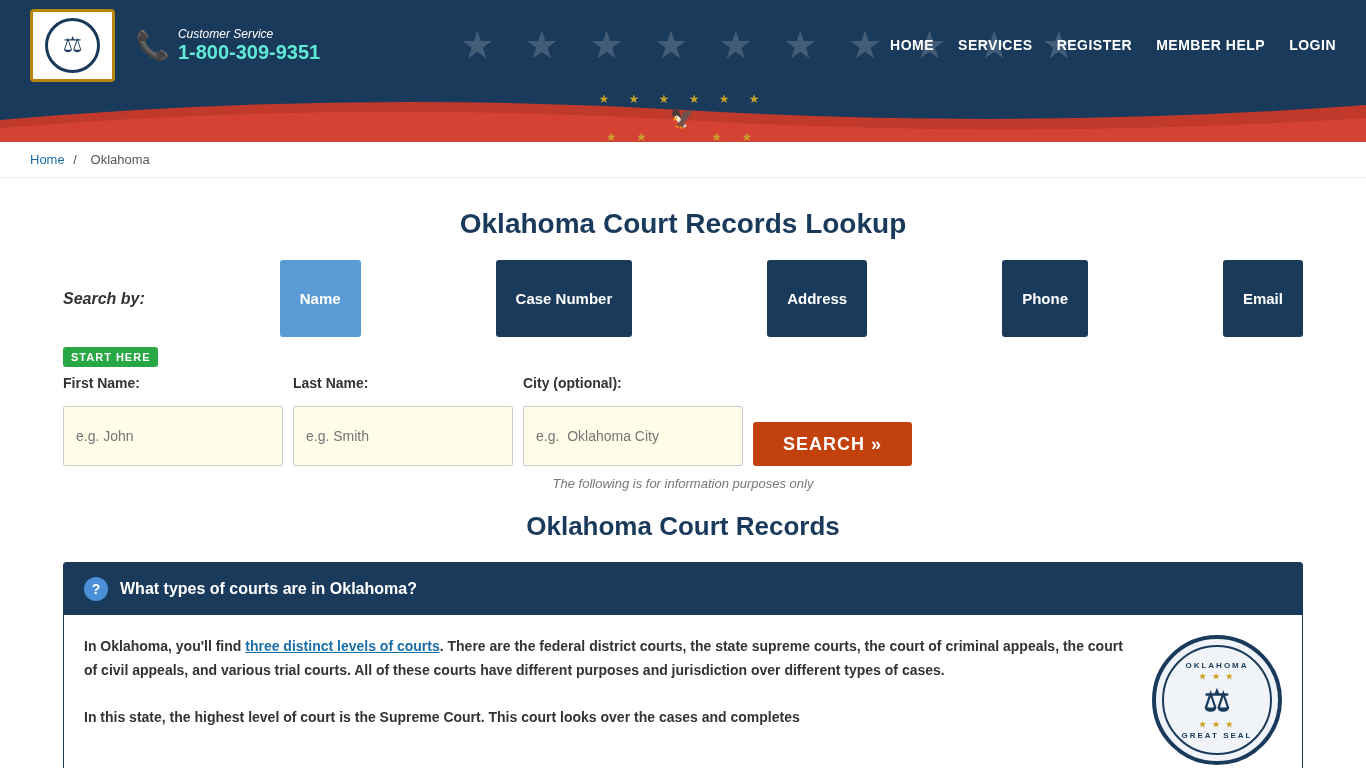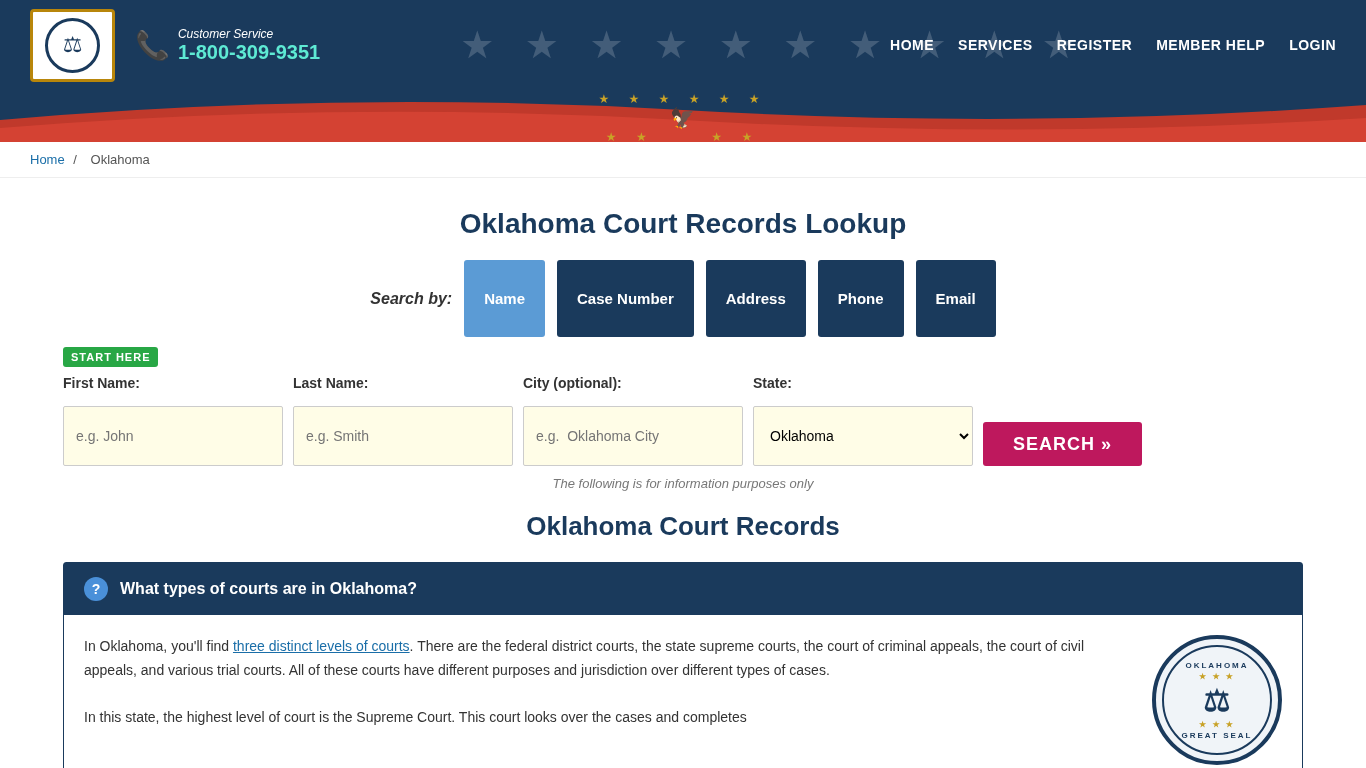--- a/index.html
+++ b/index.html
@@ -96,21 +96,21 @@
       font-size: 28px;
       font-weight: bold;
       color: #1a3a5c;
       margin: 10px 0 20px;
     }
 
     
     .search-by-row {
       display: flex;
       align-items: center;
-      justify-content: center;
+      justify-content: space-between;
       gap: 12px;
       margin-bottom: 10px;
     }
     .search-by-label { font-weight: bold; font-style: italic; font-size: 16px; color: #333; }
     .tab-btn {
       padding: 30px 20px;
       border: none;
       cursor: pointer;
       font-size: 15px;
       font-weight: bold;
@@ -149,21 +149,21 @@
       font-size: 14px;
       border-radius: 2px;
       height: 60px;
     }
     .first-name-input { width: 220px; }
     .last-name-input { width: 220px; }
     .city-input { width: 220px; }
     .state-select { width: 220px; }
 
     .search-btn {
-      background: #be185d;
+      background: #c2410c;
       color: #fff;
       font-size: 18px;
       font-weight: bold;
       border: none;
       padding: 10px 30px;
       cursor: pointer;
       height: 44px;
       border-radius: 3px;
       letter-spacing: 1px;
       white-space: nowrap;
@@ -210,21 +210,21 @@
       flex-shrink: 0;
     }
     .faq-question { font-weight: bold; font-size: 16px; }
     .faq-body {
       padding: 20px;
       display: flex;
       gap: 20px;
       align-items: flex-start;
       background: #fff;
     }
-    .faq-text { flex: 1; font-size: 14px; line-height: 1.7; color: #333; }
+    .faq-text { flex: 1; font-size: 14px; line-height: 1.7; color: #333; font-weight: bold; }
     .faq-text a { color: #1a6ea8; }
     .faq-seal {
       width: 130px; height: 130px;
       flex-shrink: 0;
       border: 4px solid #1a3a5c;
       border-radius: 50%;
       display: flex; align-items: center; justify-content: center;
       flex-direction: column;
       color: #1a3a5c; font-weight: bold; font-size: 9px; text-align: center;
       background: #f0f4f8;
@@ -312,26 +312,20 @@
       <label>First Name:</label>
       <input type="text" class="first-name-input" placeholder="e.g. John" style="">
     </div>
     <div class="form-group">
       <label>Last Name:</label>
       <input type="text" class="last-name-input" placeholder="e.g. Smith" style="">
     </div>
     <div class="form-group">
       <label>City (optional):</label>
       <input type="text" class="city-input" placeholder="e.g.  Oklahoma City" style="">
-    </div>
-    <div class="form-group">
-      <label>State:</label>
-      <select class="state-select">
-        <option>Oklahoma</option>
-      </select>
     </div>
     <button class="search-btn">SEARCH »</button>
   </div>
 
   <p class="info-note">The following is for information purposes only</p>
 
   <h2 class="section-title">Oklahoma Court Records</h2>
 
   <div class="faq-item">
     <div class="faq-header">

